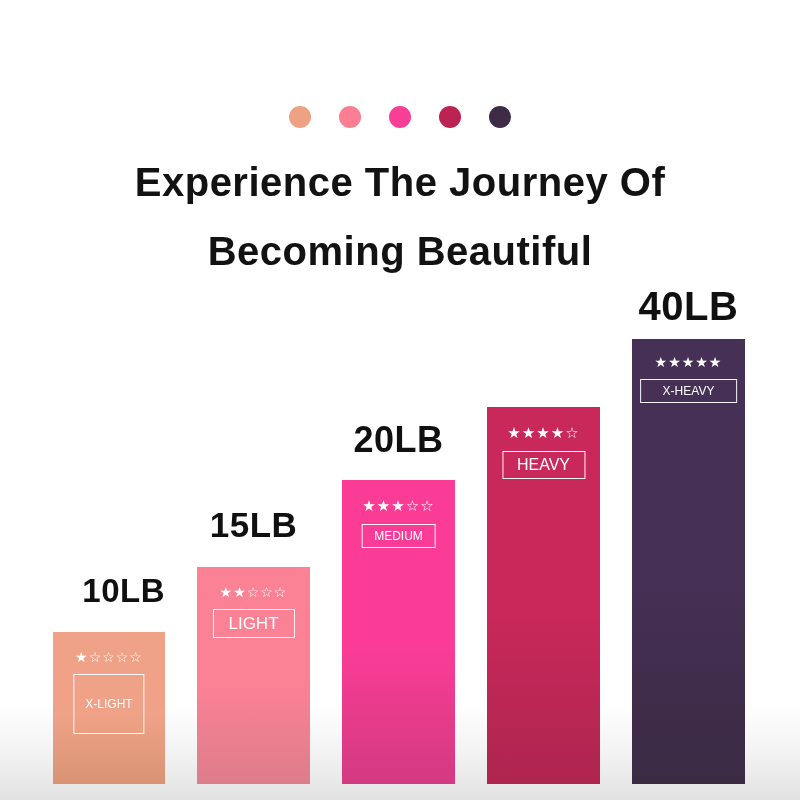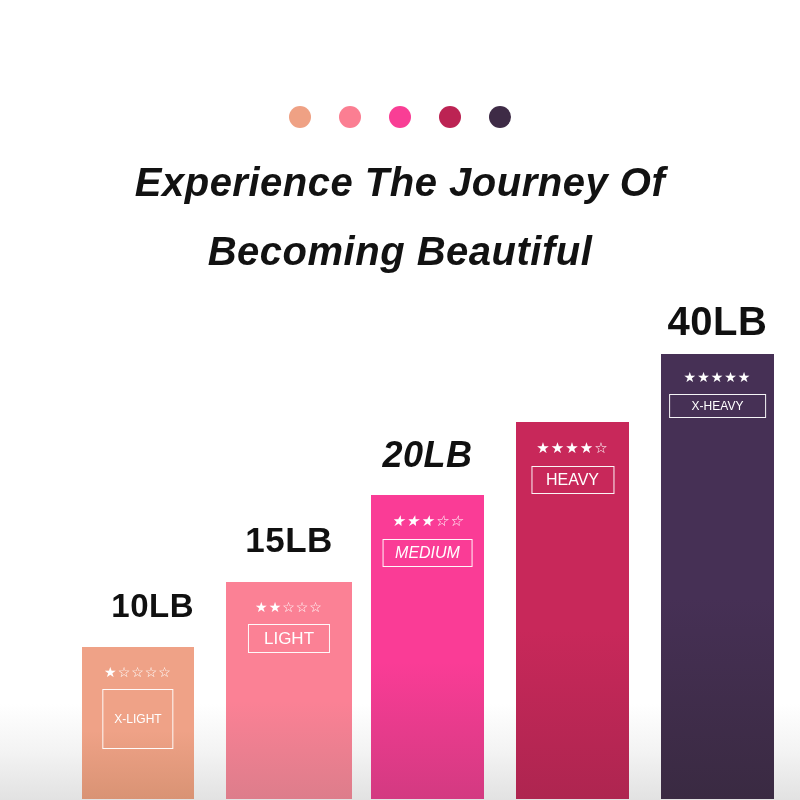--- a/index.html
+++ b/index.html
@@ -53,35 +53,34 @@
     top: 148px;
     left: 0;
     width: 800px;
     text-align: center;
     color: #121212;
     font-size: 40px;
     font-weight: bold;
     letter-spacing: 0.5px;
     line-height: 1.72;
   }
-  .headline .line { display: block; font-style: italic; }
+  .headline .line { display: block; }
 
   
   .chart {
     position: absolute;
     left: 0;
     top: 0;
     width: 800px;
     height: 800px;
   }
 
   .bar-group {
     position: absolute;
-    bottom: 1px;
-    margin-left: 29px;
+    bottom: 16px;
   }
 
   .bar-weight {
     position: absolute;
     left: 0;
     width: 100%;
     text-align: center;
     color: #101010;
     font-size: 35px;
     font-weight: bold;
@@ -145,35 +144,35 @@
   <div class="chart">
       <div class="bar-group" style="left: 53px; width: 112px; height: 210px;">
         <div class="bar-weight" style="top: 0px; font-size: 33px; text-align: right;">10LB</div>
         <div class="bar" style="height: 152px; background: linear-gradient(rgb(239, 162, 135) 0%, rgb(239, 162, 135) 55%, rgb(217, 147, 116) 100%);">
           <div class="bar-inner">
             <div class="stars" style="top: 18px; font-size: 14px; letter-spacing: 1px;"><span class="star">★</span><span class="star">☆</span><span class="star">☆</span><span class="star">☆</span><span class="star">☆</span></div>
             <div class="tier" style="top: 42px; font-size: 12px; padding: 23px 11px;">X-LIGHT</div>
           </div>
         </div>
       </div>
-      <div class="bar-group" style="left: 197px; width: 126px; height: 277px;">
+      <div class="bar-group" style="left: 197px; width: 113px; height: 277px;">
         <div class="bar-weight" style="top: 0px; font-size: 35px;">15LB</div>
         <div class="bar" style="height: 217px; background: linear-gradient(rgb(251, 129, 149) 0%, rgb(251, 129, 149) 55%, rgb(221, 125, 139) 100%);">
           <div class="bar-inner">
             <div class="stars" style="top: 18px; font-size: 14px; letter-spacing: 1px;"><span class="star">★</span><span class="star">★</span><span class="star">☆</span><span class="star">☆</span><span class="star">☆</span></div>
             <div class="tier" style="top: 42px; font-size: 17px; padding: 5px 15px;">LIGHT</div>
           </div>
         </div>
       </div>
-      <div class="bar-group" style="left: 342px; width: 113px; height: 362px; font-style: italic;">
+      <div class="bar-group" style="left: 342px; width: 113px; height: 362px;">
         <div class="bar-weight" style="top: 0px; font-size: 36px;">20LB</div>
         <div class="bar" style="height: 304px; background: linear-gradient(rgb(250, 60, 150) 0%, rgb(250, 60, 150) 55%, rgb(211, 58, 129) 100%);">
           <div class="bar-inner">
             <div class="stars" style="top: 18px; font-size: 15px; letter-spacing: 1px;"><span class="star">★</span><span class="star">★</span><span class="star">★</span><span class="star">☆</span><span class="star">☆</span></div>
-            <div class="tier" style="top: 44px; font-size: 16px; padding: 5px 12px;">MEDIUM</div>
+            <div class="tier" style="top: 44px; font-size: 12px; padding: 5px 12px;">MEDIUM</div>
           </div>
         </div>
       </div>
       <div class="bar-group" style="left: 487px; width: 113px; height: 426px;">
         <div class="bar" style="height: 377px; background: linear-gradient(rgb(200, 40, 90) 0%, rgb(200, 40, 90) 55%, rgb(174, 37, 80) 100%);">
           <div class="bar-inner">
             <div class="stars" style="top: 18px; font-size: 15px; letter-spacing: 1px;"><span class="star">★</span><span class="star">★</span><span class="star">★</span><span class="star">★</span><span class="star">☆</span></div>
             <div class="tier" style="top: 44px; font-size: 16px; padding: 5px 14px;">HEAVY</div>
           </div>
         </div>

